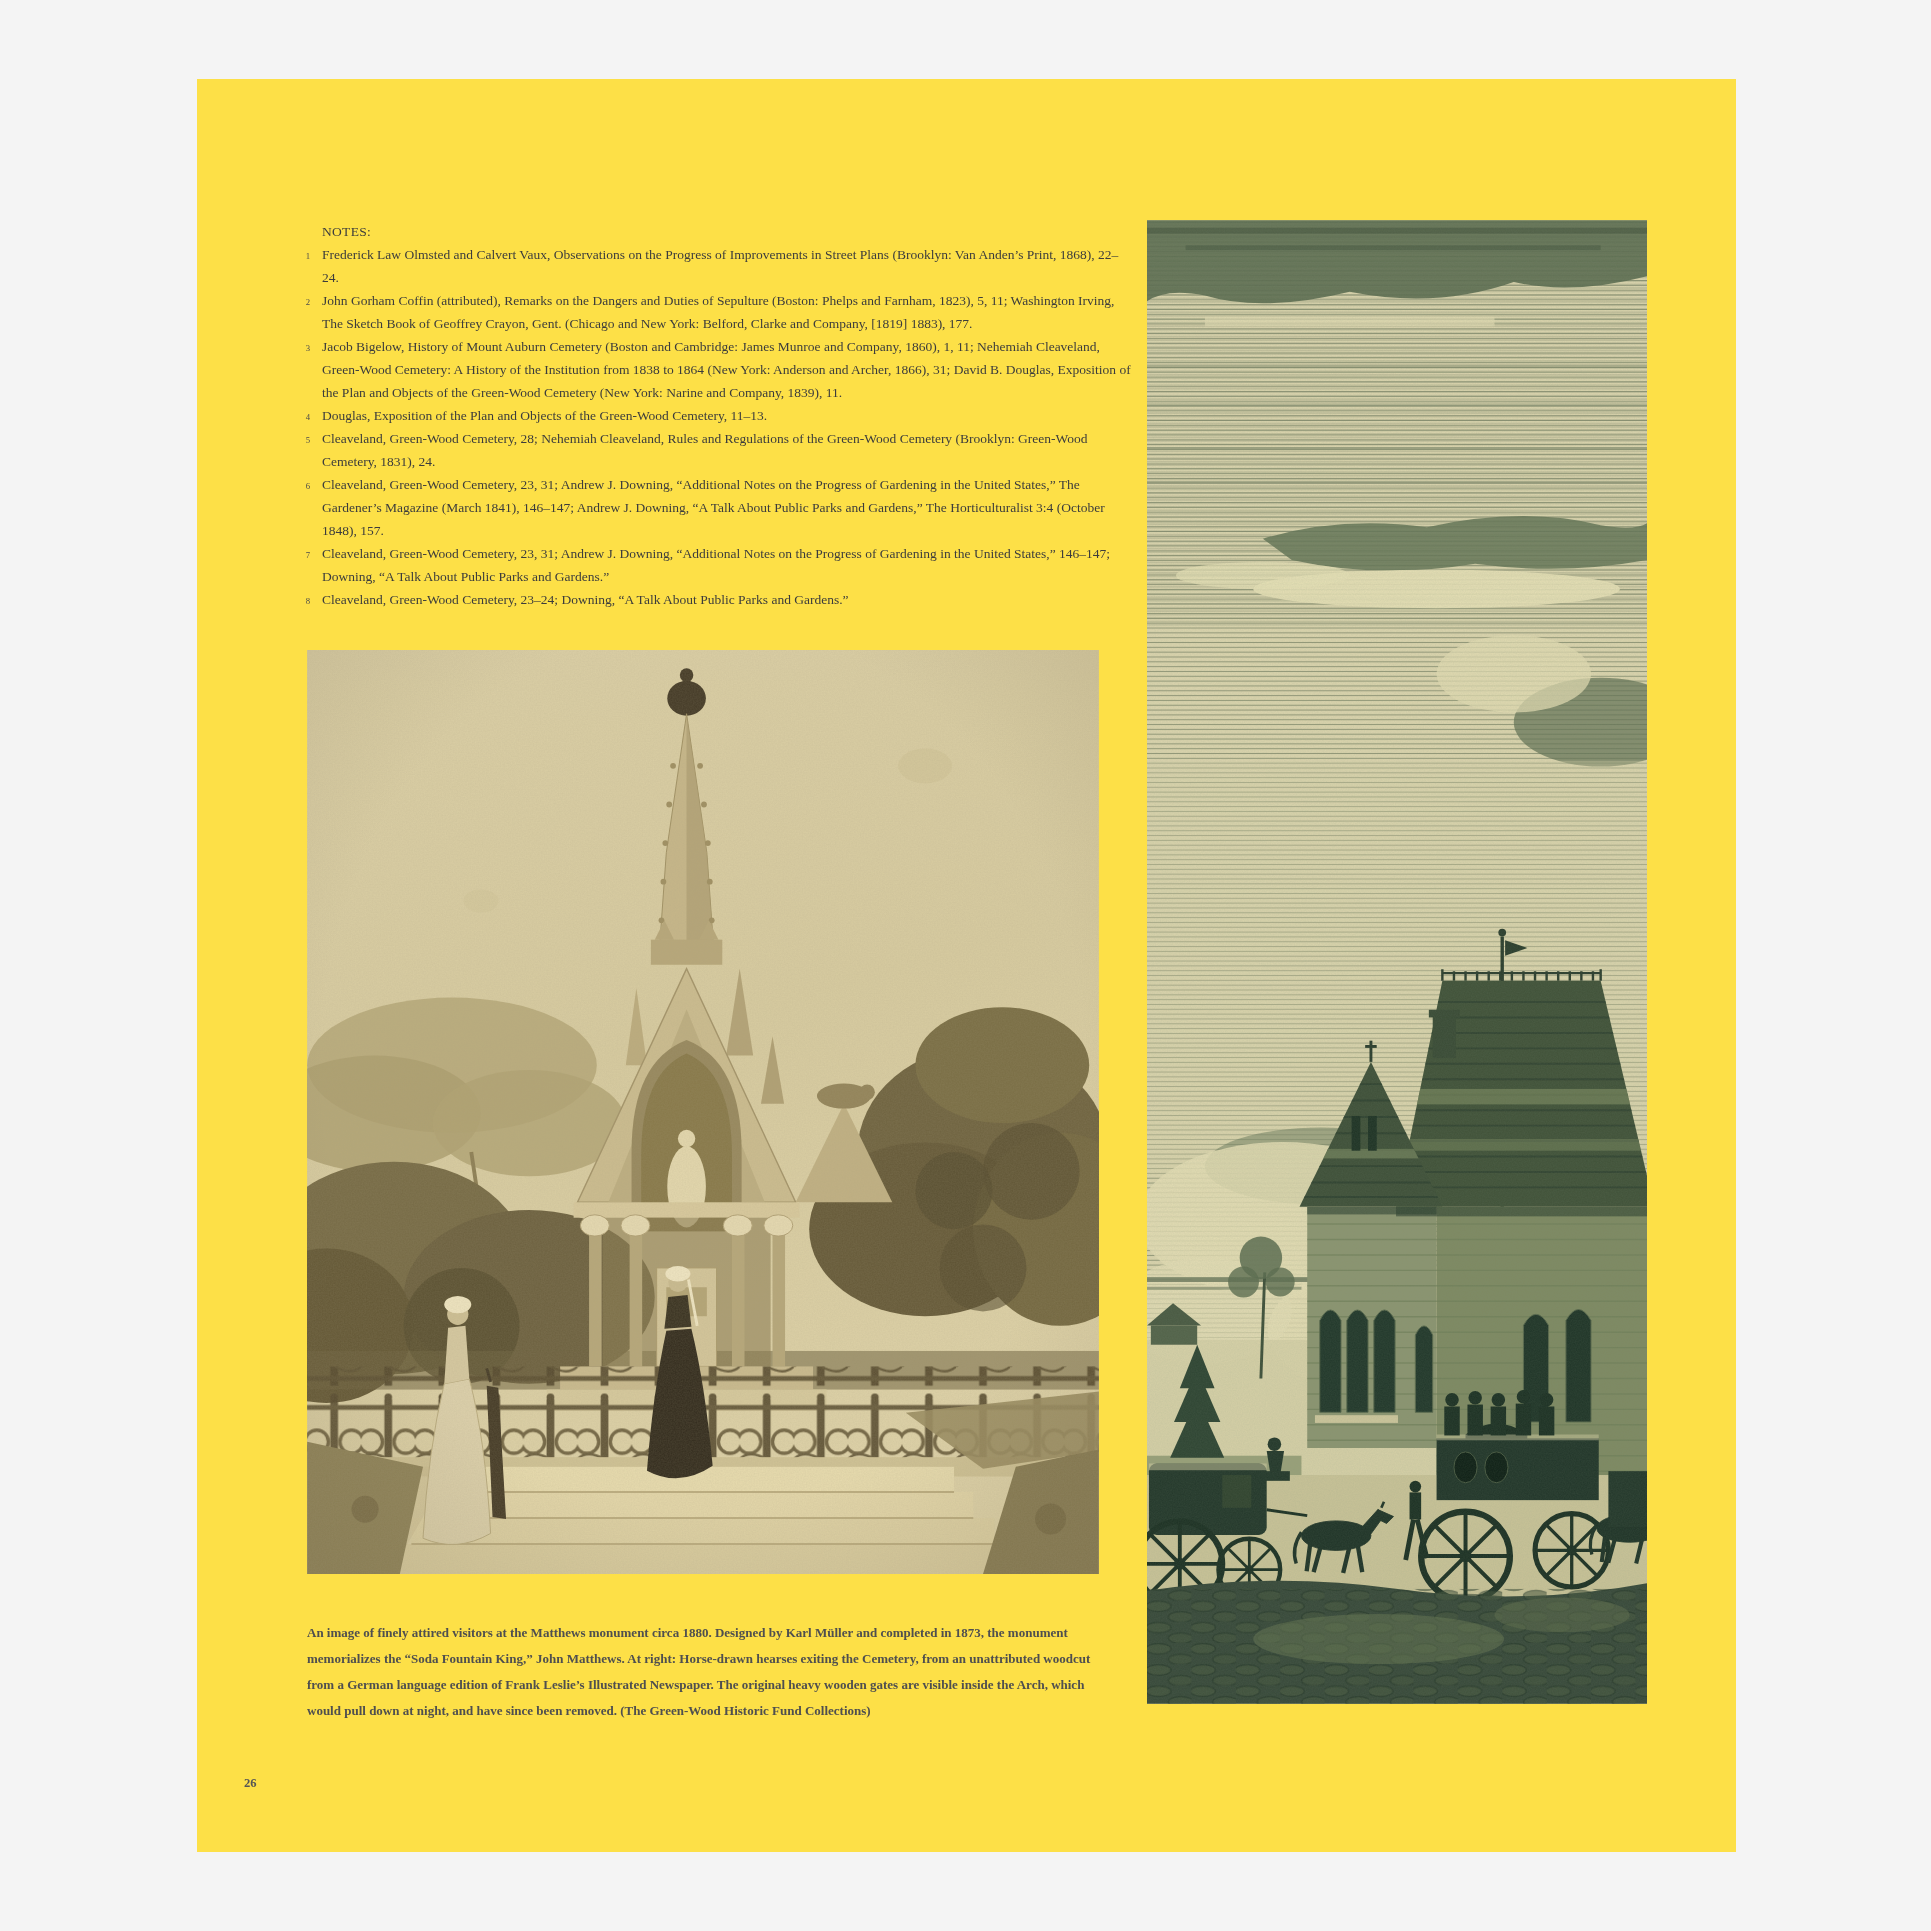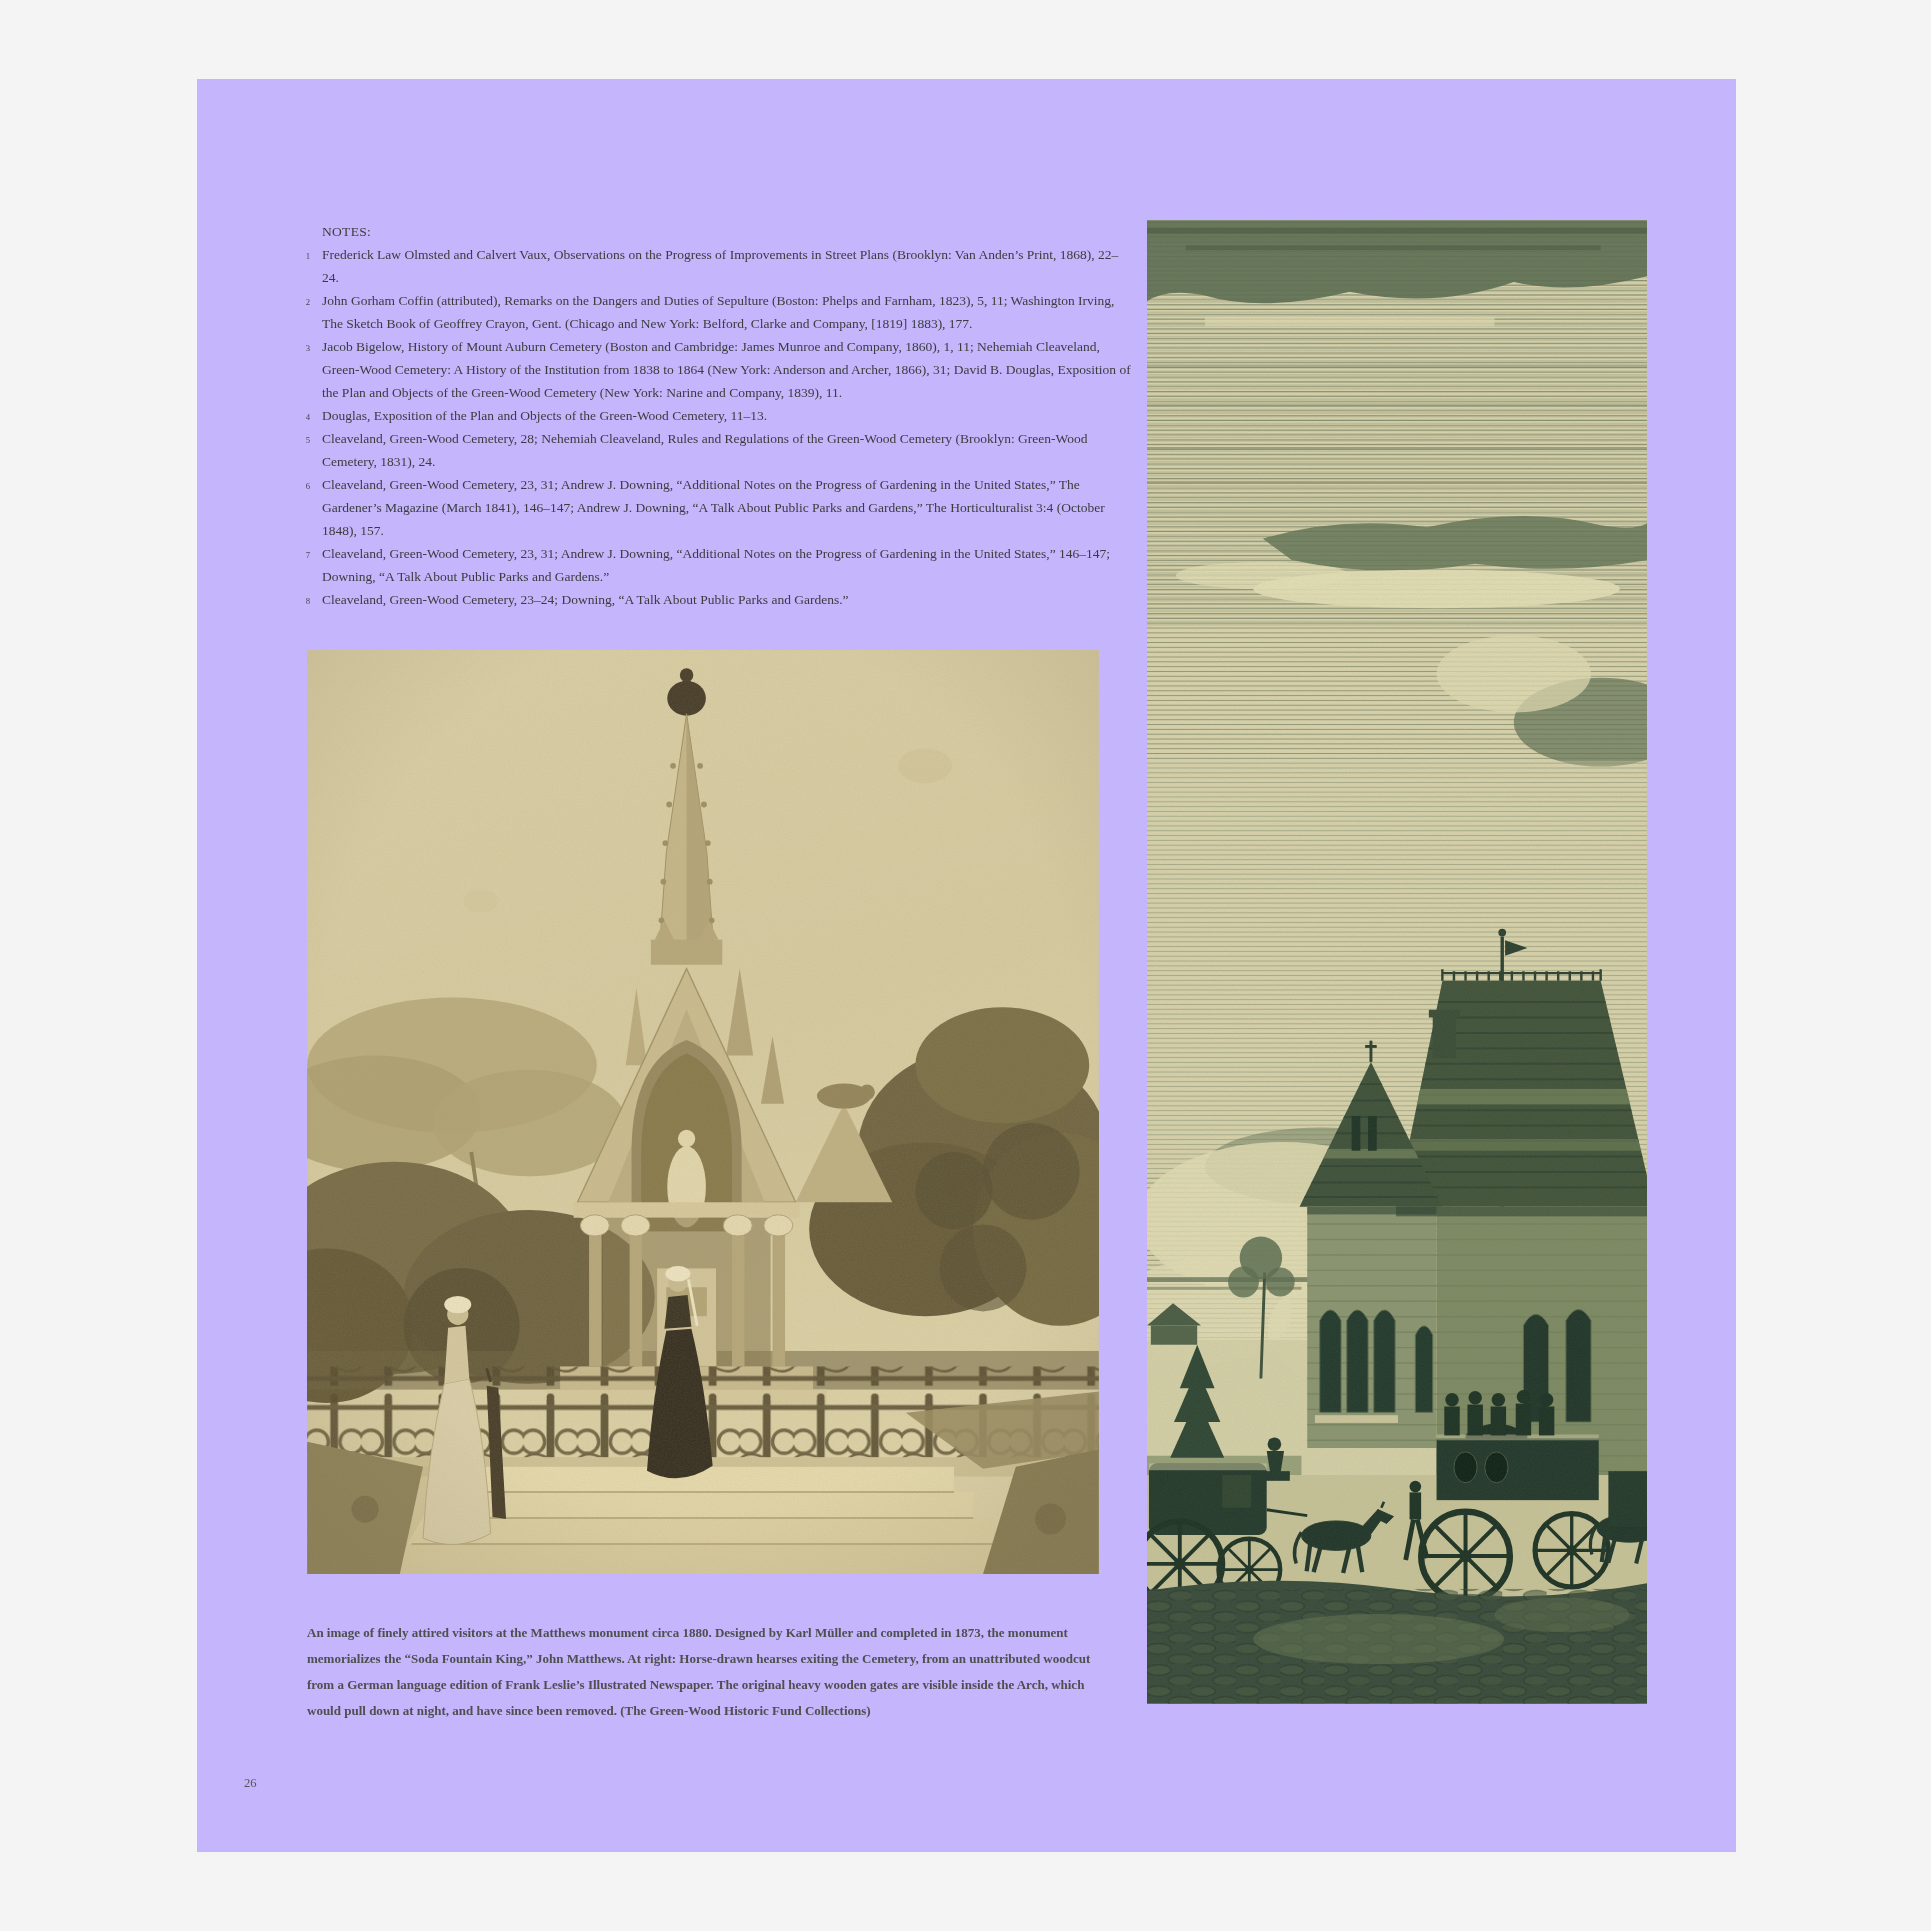--- a/index.html
+++ b/index.html
@@ -5,21 +5,21 @@
   html,body{margin:0;padding:0;}
   body{
     width:1931px;height:1931px;
     background:#f4f4f4;
     font-family:"Liberation Serif", serif;
     position:relative;
   }
   .canvas{position:absolute;inset:0;}
   .page{
     position:absolute;left:197px;top:79px;width:1539px;height:1773px;
-    background:#c4b5fd;
+    background:#fde047;
   }
   
   .notes{position:absolute;left:102px;top:141px;width:832px;color:#3c3c3c;}
   .notes-heading{
     padding-left:23px;font-size:13.5px;line-height:23px;letter-spacing:0.3px;margin:0;
   }
   .notes ol{list-style:none;margin:0;padding:0;}
   .note{
     position:relative;padding-left:23px;font-size:13.5px;line-height:23px;margin:0;
   }
@@ -34,21 +34,21 @@
     position:absolute;left:950px;top:141px;width:500px;height:1484px;margin:0;
   }
   .photo svg,.engraving svg{display:block;width:100%;height:100%;}
   
   .caption{
     position:absolute;left:110px;top:1541px;width:798px;margin:0;
     font-size:13px;line-height:26px;color:#4f4f4f;font-weight:bold;
   }
   
   .folio{
-    position:absolute;left:47px;top:1697px;font-size:12.6px;font-weight:400;color:#555;
+    position:absolute;left:47px;top:1697px;font-size:12.6px;font-weight:700;color:#555;
   }
 </style>
 </head>
 <body>
 
 <div class="canvas">
   <div class="page">
 
     <section class="notes">
       <p class="notes-heading">NOTES:</p>

